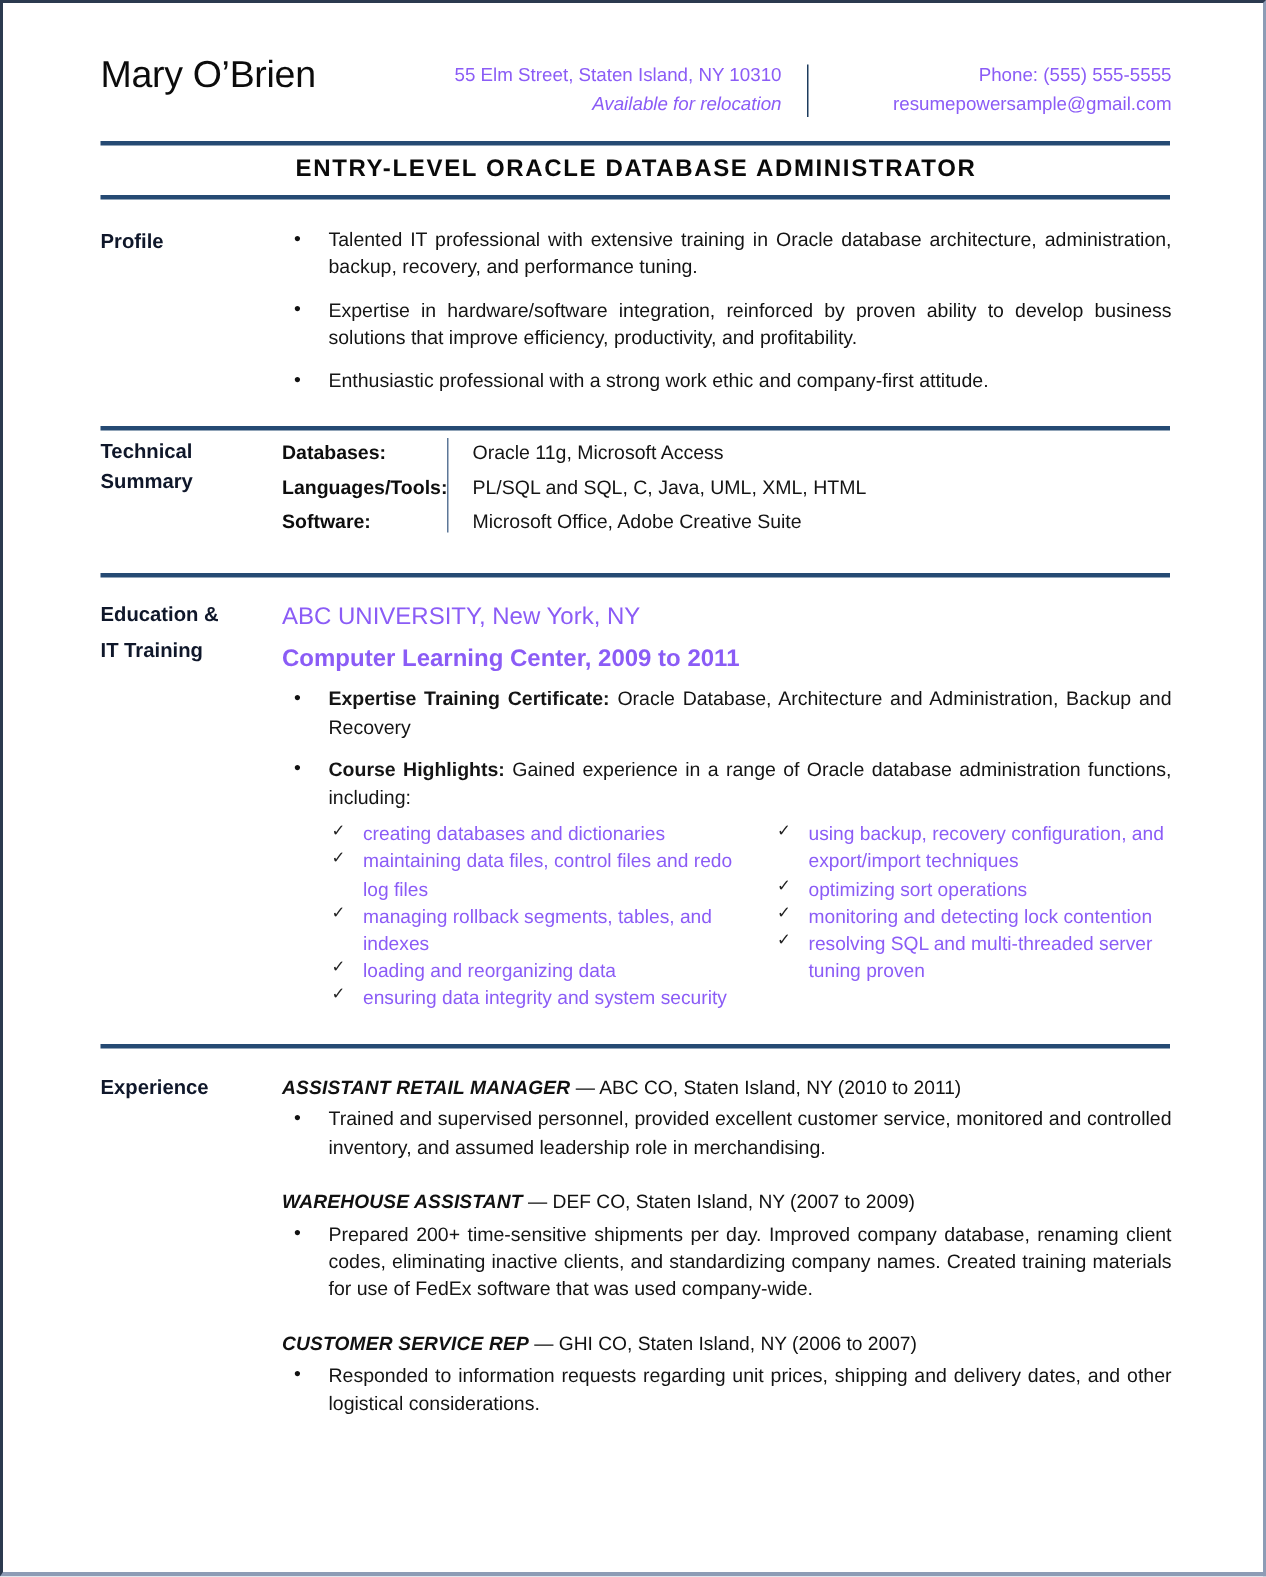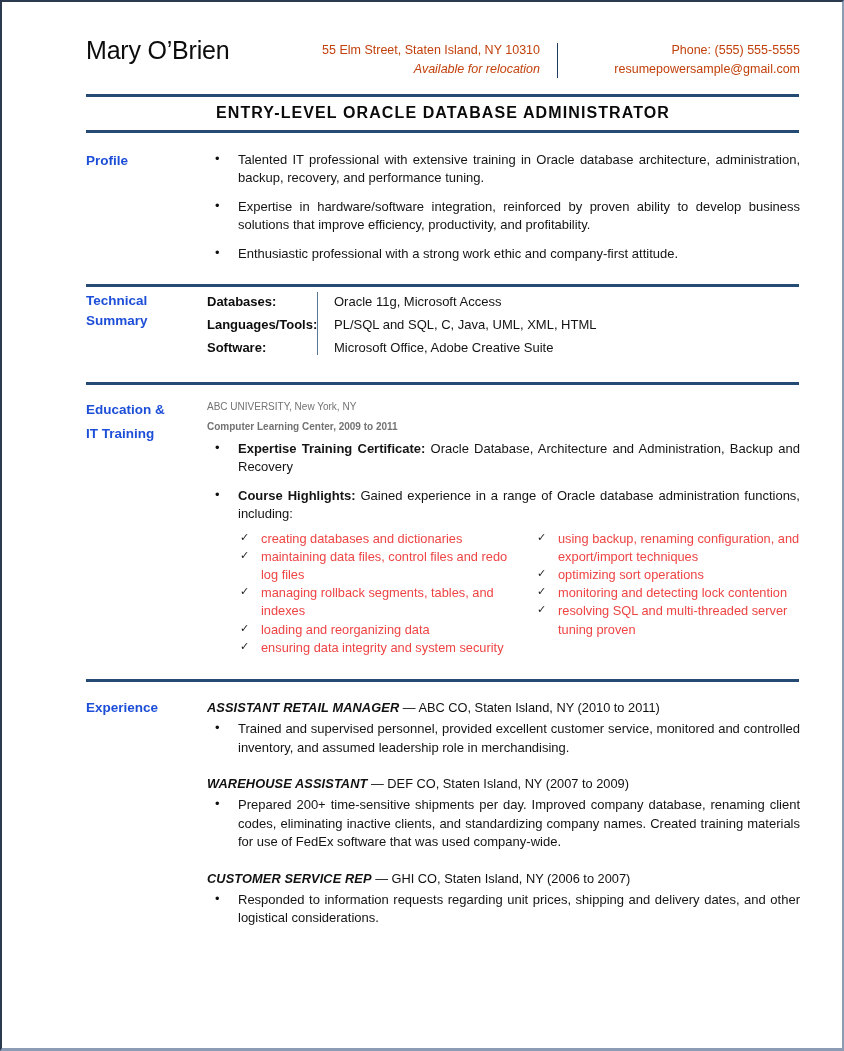--- a/index.html
+++ b/index.html
@@ -19,21 +19,21 @@
     background: #ffffff;
     box-sizing: border-box;
     border-left: 2px solid #2b3a4f;
     border-top: 2px solid #2b3a4f;
     border-right: 2px solid #8d9cb5;
     border-bottom: 3px solid #8d9cb5;
     overflow: hidden;
   }
   #sheet {
     position: absolute;
-    left: 84px;
+    left: 65px;
     top: 0;
     width: 714px;
   }
 
   
   .hdr {
     display: flex;
     align-items: flex-start;
     padding-top: 34px;
   }
@@ -67,21 +67,21 @@
   }
   .hdr-right-block {
     flex: 1;
     text-align: right;
     padding-left: 17px;
     box-sizing: border-box;
   }
   .hdr-line {
     font-size: 12.5px;
     line-height: 1.55;
-    color: #c2410c;
+    color: #8b5cf6;
     white-space: nowrap;
   }
   .hdr-line.ital { font-style: italic; }
 
   
   .rule {
     height: 3px;
     background: #254a73;
     width: 713px;
   }
@@ -99,21 +99,21 @@
   
   .sec {
     display: flex;
     align-items: flex-start;
   }
   .sec-label {
     width: 121px;
     flex: none;
     font-size: 13.5px;
     font-weight: bold;
-    color: #1d4ed8;
+    color: #0f172a;
     line-height: 1.45;
     box-sizing: border-box;
   }
   .sec-body {
     flex: 1;
     min-width: 0;
   }
 
   
   ul.bul {
@@ -165,22 +165,22 @@
   .tsum-vals div {
     font-size: 13px;
     color: #141414;
     line-height: 1.0;
     padding: 4px 0 6px 0;
     white-space: nowrap;
   }
 
   
   .edu-line {
-    font-size: 10px;
-    color: #737373;
+    font-size: 16px;
+    color: #8b5cf6;
     line-height: 1.45;
     margin-bottom: 5px;
   }
   .edu-line.bold { font-weight: bold; margin-bottom: 3px; }
 
   
   .chk-cols {
     display: flex;
     margin-top: 6px;
     padding-left: 31px;
@@ -190,21 +190,21 @@
   ul.chk {
     list-style: none;
     margin: 0;
     padding: 0;
   }
   ul.chk > li {
     position: relative;
     padding-left: 23px;
     font-size: 12.8px;
     line-height: 1.42;
-    color: #ef4444;
+    color: #8b5cf6;
     margin-bottom: 0;
   }
   ul.chk > li::before {
     content: "\2713";
     position: absolute;
     left: 2px;
     top: 0px;
     font-size: 11px;
     color: #222;
   }
@@ -302,21 +302,21 @@
             <ul class="chk">
               <li>creating databases and dictionaries</li>
               <li>maintaining data files, control files and redo log files</li>
               <li>managing rollback segments, tables, and indexes</li>
               <li>loading and reorganizing data</li>
               <li>ensuring data integrity and system security</li>
             </ul>
           </div>
           <div class="chk-col right">
             <ul class="chk">
-              <li>using backup, renaming configuration, and export/import techniques</li>
+              <li>using backup, recovery configuration, and export/import techniques</li>
               <li>optimizing sort operations</li>
               <li>monitoring and detecting lock contention</li>
               <li>resolving SQL and multi-threaded server tuning proven</li>
             </ul>
           </div>
         </div>
       </div>
     </div>
 
     <div class="rule" style="margin-top:22px"></div>

